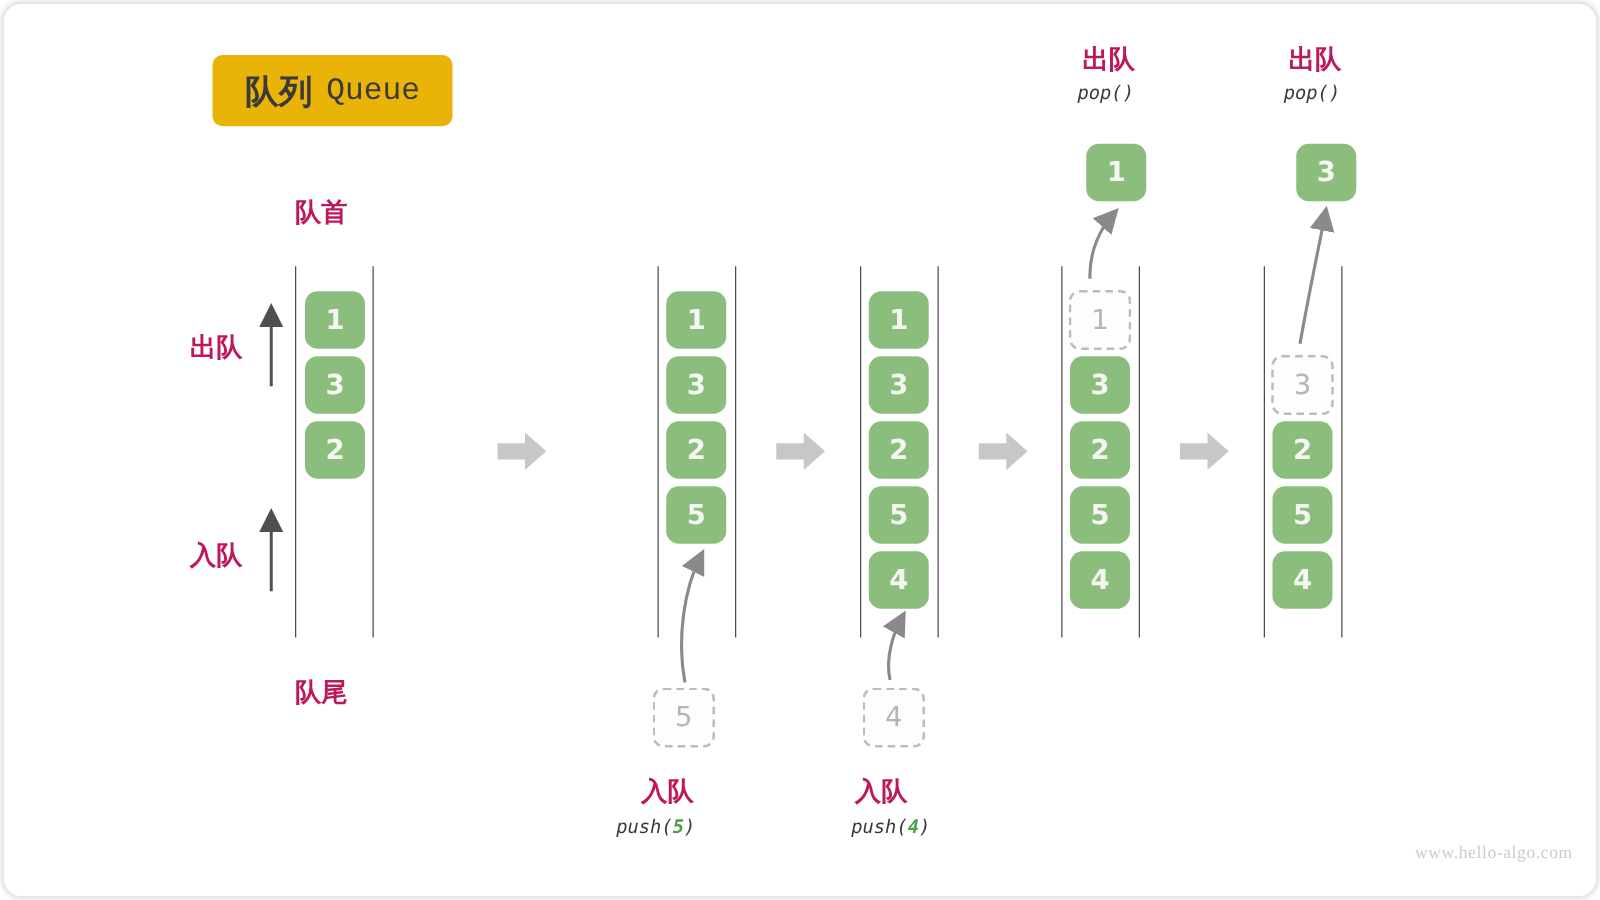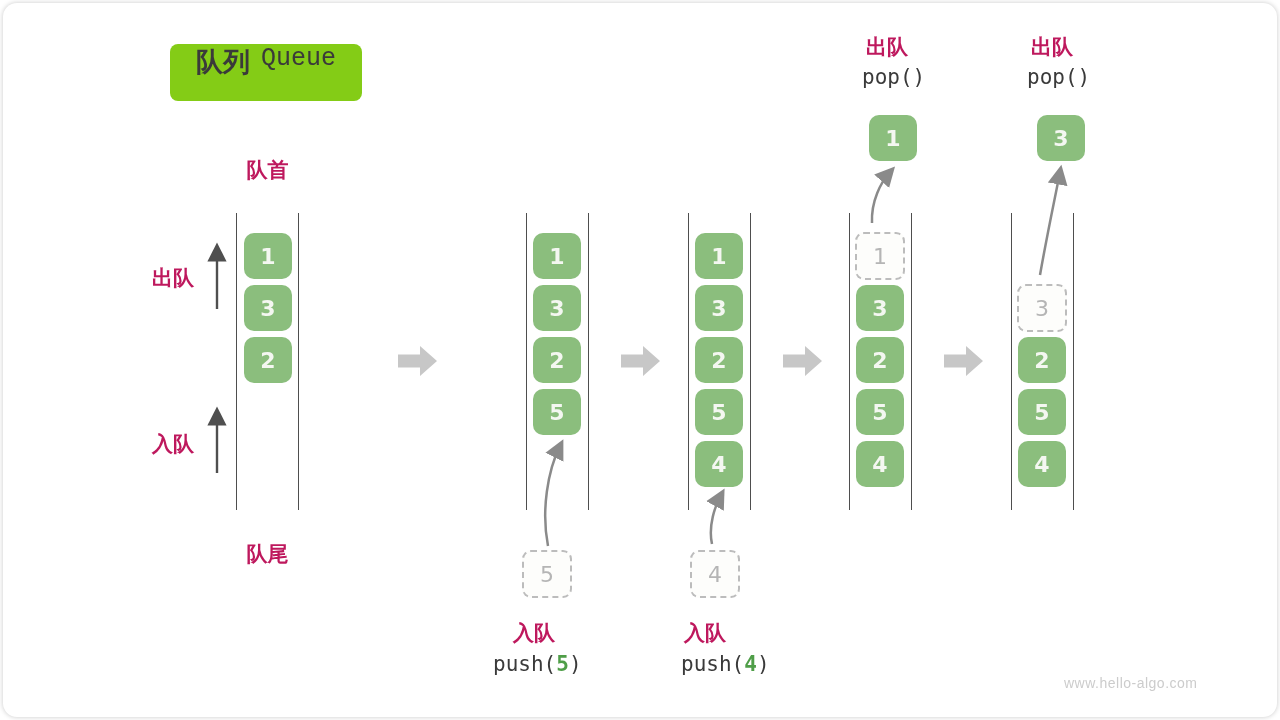--- a/index.html
+++ b/index.html
@@ -4,60 +4,60 @@
 <style>
   * { margin:0; padding:0; box-sizing:border-box; }
   html,body { width:1280px; height:720px; background:#ffffff; overflow:hidden;
               font-family:"DejaVu Sans","Liberation Sans",sans-serif; }
   .card { position:absolute; left:3px; top:3px; width:1274px; height:714px;
           background:#ffffff; border-radius:14px;
           box-shadow:0 0 5px rgba(0,0,0,0.22); }
   .stage { position:absolute; left:0; top:0; width:1280px; height:720px; }
 
   .title-box { position:absolute; left:170px; top:44px; width:192px; height:57px;
-               background:#84cc16; border-radius:8px; display:flex;
-               justify-content:center; gap:11px; }
+               background:#eab308; border-radius:8px; display:flex;
+               align-items:center; justify-content:center; gap:11px; }
   .title-zh { font-size:27px; font-weight:700; color:#3a3a3a; }
   .title-en { font-family:Liberation Mono, monospace;
               font-size:25px; color:#3a3a3a; }
 
   .zh { position:absolute; font-size:21px; font-weight:700; color:#be185d;
         white-space:nowrap; }
   .code { position:absolute; font-family:"DejaVu Sans Mono","Liberation Mono",monospace;
-          font-size:21px; color:#3a3a3a; white-space:nowrap; }
+          font-size:15px; color:#3a3a3a; white-space:nowrap;font-style:italic; }
   .code .arg { color:#4f9e48; font-weight:700; }
 
   .channel { position:absolute; top:213px; width:63px; height:297px;
              border-left:1.5px solid #4e4e4e; border-right:1.5px solid #4e4e4e; }
 
   .qbox { position:absolute; width:48px; height:46px; background:#8bbe7d;
           border-radius:10px; display:flex; align-items:center; justify-content:center;
           color:#f4f7f1; font-size:22px; font-weight:700; }
   .ghost { position:absolute; width:50px; height:48px; border:2px dashed #bcbcbc;
            border-radius:9px; background:#fdfdfb; display:flex; align-items:center;
            justify-content:center; color:#b5b5b5; font-size:22px; }
 
   svg.arrow { position:absolute; overflow:visible; }
-  .watermark { position:absolute; left:1064px; top:675px;
-               font-family:Liberation Sans, sans-serif;
+  .watermark { position:absolute; left:1132px; top:675px;
+               font-family:Liberation Serif, serif;
                font-size:14px; color:#cccccc; letter-spacing:0.5px; }
 </style>
 </head>
 <body>
 
 <div class="card"></div>
 <div class="stage">
 
   <div class="title-box">
     <span class="title-zh">队列</span>
     <span class="title-en">Queue</span>
   </div>
 
-  <div class="zh" style="left:236px;top:156px;width:63px;text-align:center">队首</div>
-  <div class="zh" style="left:236px;top:540px;width:63px;text-align:center">队尾</div>
+  <div class="zh" style="left:236px;top:156px;width:63px;text-align:left">队首</div>
+  <div class="zh" style="left:236px;top:540px;width:63px;text-align:left">队尾</div>
 
   <div class="zh" style="left:152px;top:264px">出队</div>
   <svg class="arrow" style="left:206px;top:243px" width="22" height="68" viewBox="0 0 22 68">
     <defs>
         <marker id="ua1" markerWidth="9" markerHeight="9" refX="4" refY="4.5" orient="auto">
           <path d="M0,0.5 L8,4.5 L0,8.5 Z" fill="#4f4f4f"></path>
         </marker>
       </defs>
     <line x1="11" y1="66" x2="11" y2="9" stroke="#4f4f4f" stroke-width="2.4" marker-end="url(#ua1)"></line>
   </svg>

